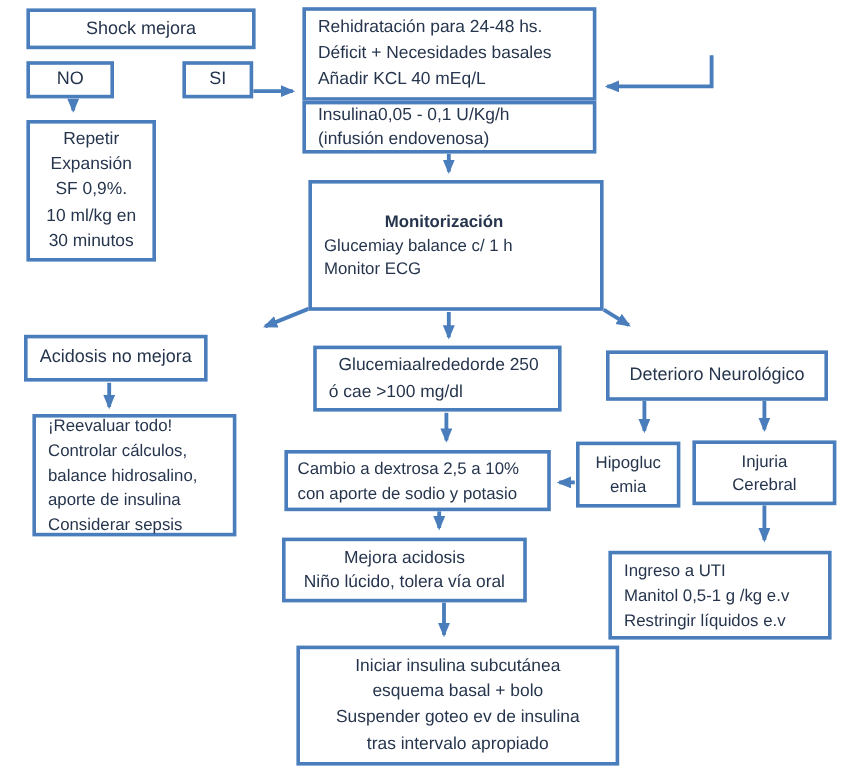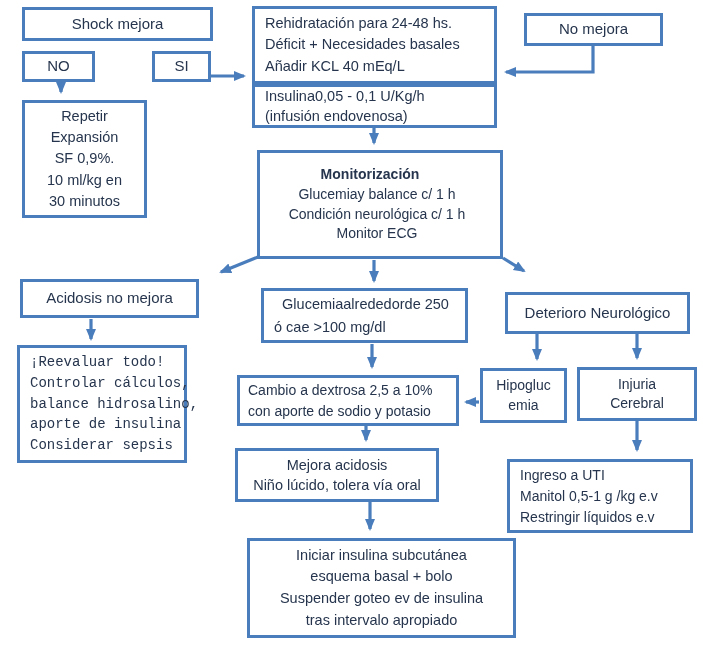--- a/index.html
+++ b/index.html
@@ -79,53 +79,49 @@
     <div class="ln">Rehidratación para 24-48 hs.</div>
     <div class="ln">Déficit + Necesidades basales</div>
     <div class="ln">Añadir KCL 40 mEq/L</div>
   </div>
 
   <div class="node left" style="left:252px;top:84px;width:245px;height:44px;">
     <div class="ln">Insulina0,05 - 0,1 U/Kg/h</div>
     <div class="ln">(infusión endovenosa)</div>
   </div>
 
-  <div class="node center hdr" style="left:524px;top:13px;width:139px;height:33px;">
-    <div class="ln">No mejora</div>
-  </div>
 
-  <div class="node center" style="left:22px;top:100px;width:125px;height:118px;line-height:1.46;">
+  <div class="node center" style="left:22px;top:100px;width:108px;height:118px;line-height:1.46;">
     <div class="ln">Repetir</div>
     <div class="ln">Expansión</div>
     <div class="ln">SF 0,9%.</div>
     <div class="ln">10 ml/kg en</div>
     <div class="ln">30 minutos</div>
   </div>
 
-  <div class="node left sm" style="left:257px;top:150px;width:246px;height:109px;line-height:1.42;align-items:center;">
+  <div class="node left sm" style="left:257px;top:150px;width:246px;height:109px;line-height:1.42;">
     <div class="ln bold t-center" style="padding-right:14px;">Monitorización</div>
     <div class="ln">Glucemiay balance c/ 1 h</div>
-    <div class="ln">Condición neurológica c/ 1 h</div>
     <div class="ln">Monitor ECG</div>
   </div>
 
-  <div class="node center hdr" style="left:20px;top:279px;width:179px;height:39px;">
+  <div class="node center hdr" style="left:20px;top:279px;width:153px;height:39px;">
     <div class="ln">Acidosis no mejora</div>
   </div>
 
   <div class="node left" style="left:261px;top:288px;width:207px;height:55px;line-height:1.55;">
     <div class="ln" style="padding-left:8px;text-align:center;">Glucemiaalrededorde 250</div>
     <div class="ln">ó cae &gt;100 mg/dl</div>
   </div>
 
   <div class="node center hdr" style="left:505px;top:292px;width:185px;height:42px;">
     <div class="ln">Deterioro Neurológico</div>
   </div>
 
-  <div class="node left sm" style="left:17px;top:345px;width:170px;height:118px;line-height:1.48;font-family:Liberation Mono, monospace;">
+  <div class="node left sm" style="left:27px;top:345px;width:170px;height:102px;line-height:1.48;">
     <div class="ln">¡Reevaluar todo!</div>
     <div class="ln">Controlar cálculos,</div>
     <div class="ln">balance hidrosalino,</div>
     <div class="ln">aporte de insulina</div>
     <div class="ln">Considerar sepsis</div>
   </div>
 
   <div class="node left sm" style="left:237px;top:375px;width:222px;height:51px;line-height:1.5;padding-left:8px;padding-right:14px;">
     <div class="ln">Cambio a dextrosa 2,5 a 10%</div>
     <div class="ln">con aporte de sodio y potasio</div>

